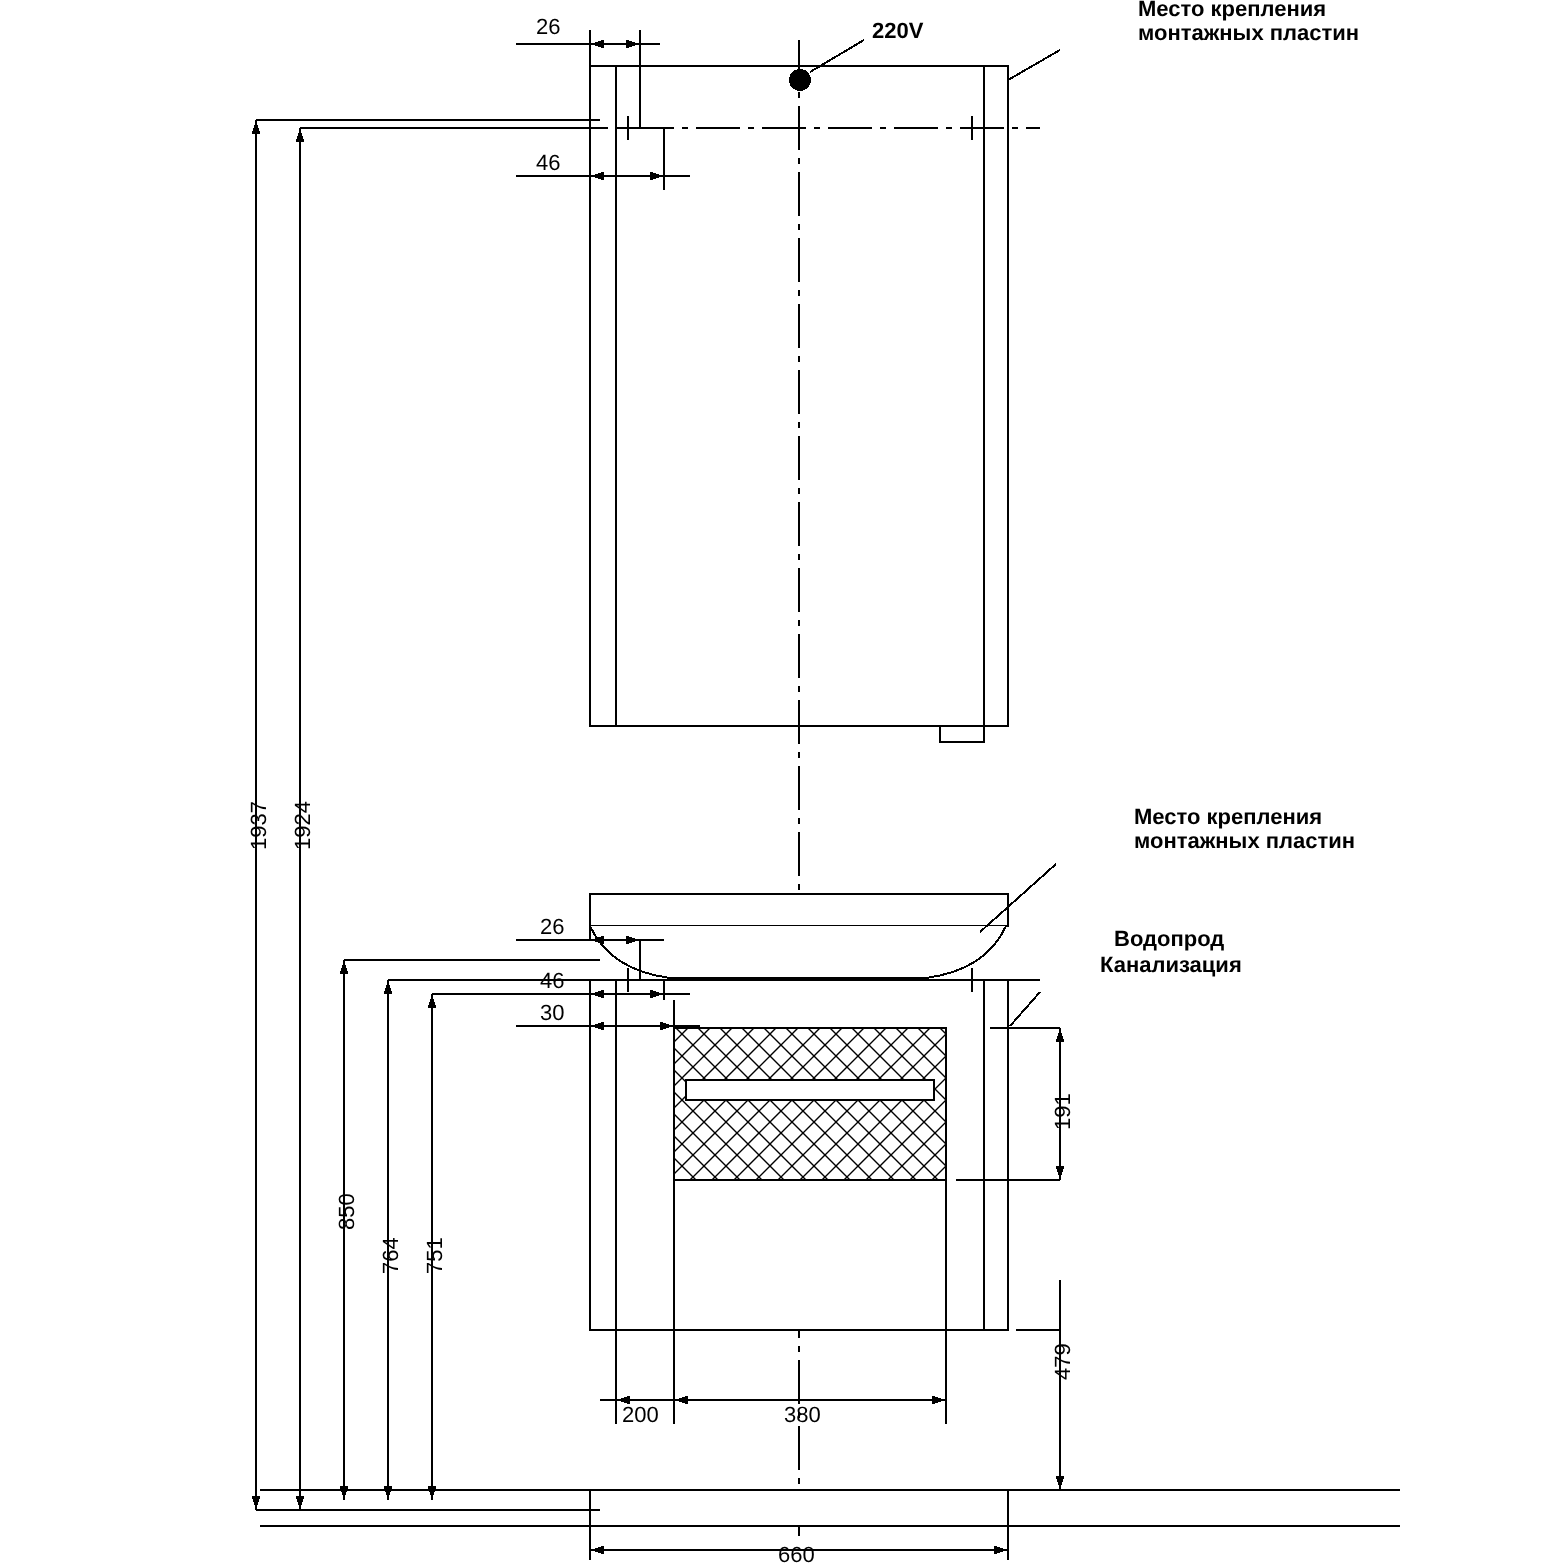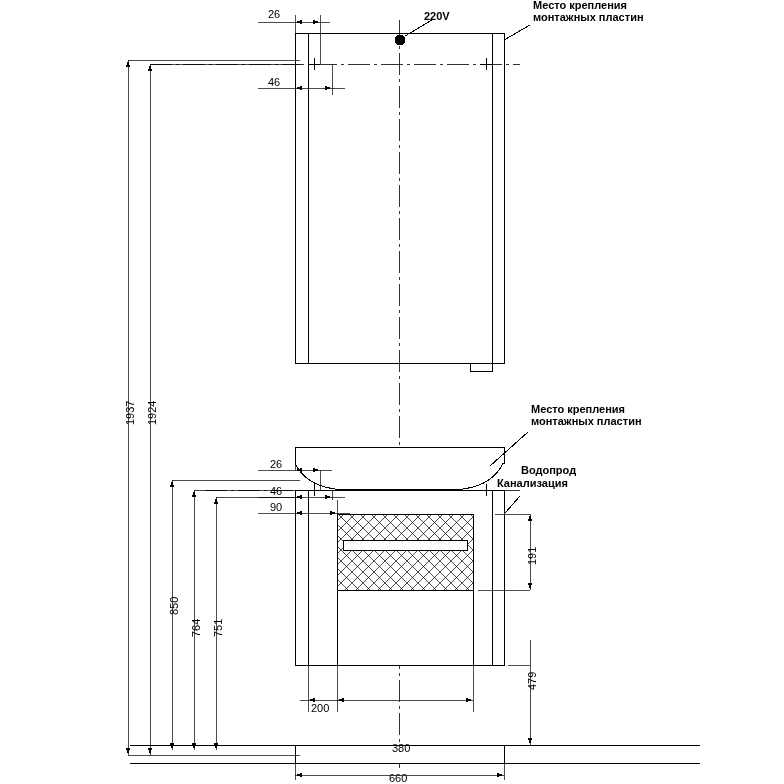--- a/index.html
+++ b/index.html
@@ -2,21 +2,21 @@
 <html><head>
 <meta charset="utf-8">
 <style>
   html,body{margin:0;padding:0;background:#ffffff;}
   body{width:784px;height:784px;font-family:"Liberation Sans",sans-serif;}
   #stage{position:relative;width:784px;height:784px;overflow:hidden;background:#fff;}
   svg{position:absolute;left:0;top:0;}
   .lbl{position:absolute;font-size:11px;color:#000;white-space:nowrap;font-family:"Liberation Sans",sans-serif;}
   .lbl.bold{font-weight:bold;}
   .vert{transform-origin:0 0;transform:rotate(-90deg);}
-  .note{font-size:11px;line-height:12px;}
+  .note{font-size:11px;line-height:12px;margin-left:36px;}
 </style>
 </head>
 <body>
 
 <div id="stage">
 
   <svg width="784" height="784" viewBox="0 0 784 784">
     <defs>
       <pattern id="hatchPat" width="11" height="11" patternUnits="userSpaceOnUse" patternTransform="rotate(0)">
         <path d="M0,11 l11,-11 M-3,3 l6,-6 M8,14 l6,-6" stroke="#000" stroke-width="0.7" fill="none"></path>
@@ -161,41 +161,41 @@
       <line x1="504" y1="763" x2="504" y2="780" stroke-width="0.7"></line>
       <line x1="295" y1="775" x2="504" y2="775" stroke-width="0.7"></line>
       <path d="M295,775 l7,-2.2 v4.4 z" fill="#000" stroke="none"></path>
       <path d="M504,775 l-7,-2.2 v4.4 z" fill="#000" stroke="none"></path>
     </g>
   </svg>
 
   <div class="lbl note bold" style="left:533px; top:-1px;">Место крепления</div>
   <div class="lbl note bold" style="left:533px; top:11px;">монтажных пластин</div>
 
-  <div class="lbl bold" style="left:424px; top:10px;">220V</div>
+  <div class="lbl bold" style="left:436px; top:10px;">220V</div>
 
   <div class="lbl" style="left:268px; top:8px;">26</div>
   <div class="lbl" style="left:268px; top:76px;">46</div>
 
   <div class="lbl note bold" style="left:531px; top:403px;">Место крепления</div>
   <div class="lbl note bold" style="left:531px; top:415px;">монтажных пластин</div>
 
   <div class="lbl note bold" style="left:521px; top:464px;text-align:right;">Водопрод</div>
-  <div class="lbl note bold" style="left:497px; top:477px;">Канализация</div>
+  <div class="lbl note bold" style="left:514px; top:477px;">Канализация</div>
 
   <div class="lbl" style="left:270px; top:458px;">26</div>
   <div class="lbl" style="left:270px; top:485px;">46</div>
-  <div class="lbl" style="left:270px; top:501px;">90</div>
+  <div class="lbl" style="left:270px; top:501px;">30</div>
 
   <div class="lbl vert" style="left:124px; top:425px;">1937</div>
   <div class="lbl vert" style="left:146px; top:425px;">1924</div>
   <div class="lbl vert" style="left:168px; top:615px;">850</div>
   <div class="lbl vert" style="left:190px; top:637px;">764</div>
   <div class="lbl vert" style="left:212px; top:637px;">751</div>
 
   <div class="lbl vert" style="left:526px; top:565px;">191</div>
   <div class="lbl vert" style="left:526px; top:690px;">479</div>
 
   <div class="lbl" style="left:311px; top:702px;">200</div>
-  <div class="lbl" style="left:392px; top:702px;margin-top:40px;">380</div>
+  <div class="lbl" style="left:392px; top:702px;">380</div>
   <div class="lbl" style="left:389px; top:772px;">660</div>
 
 </div>
 
 </body></html>

